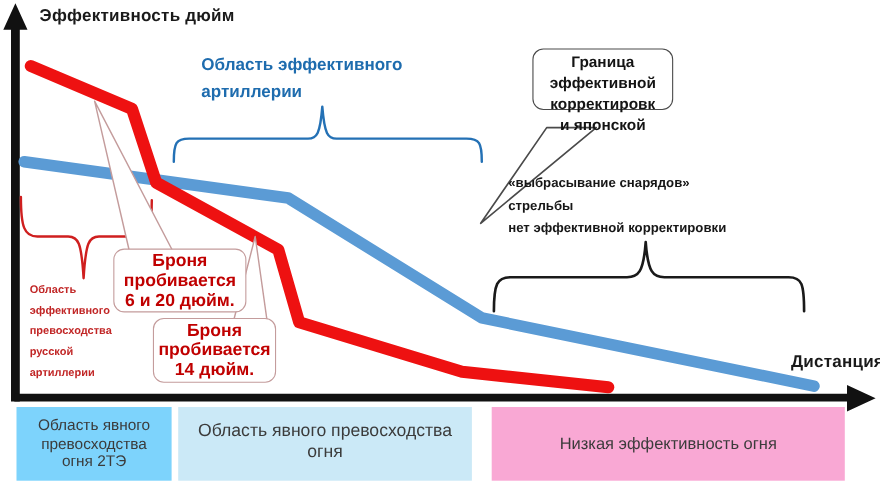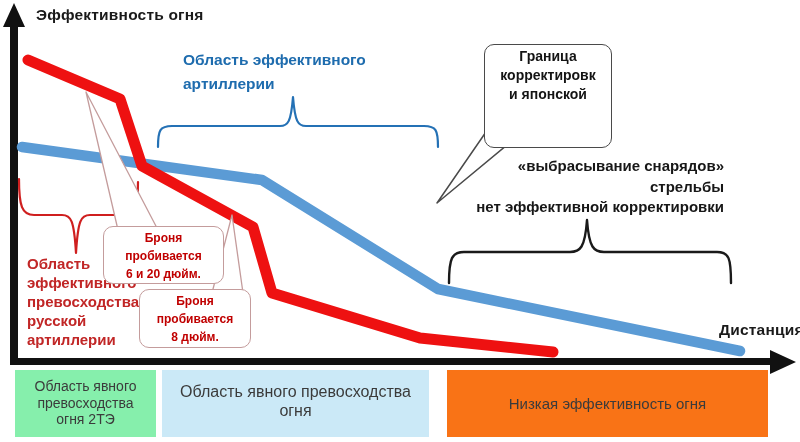--- a/index.html
+++ b/index.html
@@ -9,32 +9,32 @@
   }
   .stage svg{position:absolute;left:0;top:0;width:800px;height:442px;}
   .series{fill:none;stroke-linecap:round;stroke-linejoin:round;}
   .red-series{stroke-width:11px;}
   .blue-series{stroke-width:10.5px;}
   .brace{fill:none;stroke-linecap:round;stroke-linejoin:round;}
   .tail{stroke-linejoin:round;}
   .txt{position:absolute;font-weight:bold;white-space:nowrap;}
   .axis-title{font-size:15.5px;color:#1a1a1a;letter-spacing:.2px;}
   .jp-label{left:183px;top:48px;font-size:15.5px;line-height:23.5px;color:#1e6cae;}
-  .ru-label{left:27px;top:254px;font-size:15px;line-height:19px;color:#c12626;}
-  .quote{left:462px;top:156px;width:262px;text-align:right;font-size:15px;line-height:20.5px;color:#171717;}
+  .ru-label{left:27px;top:254px;font-size:10px;line-height:19px;color:#c12626;}
+  .quote{left:462px;top:156px;width:262px;text-align:left;font-size:12px;line-height:20.5px;color:#171717;}
   .callout{
     position:absolute;background:#ffffff;border-radius:10px;text-align:center;
     font-weight:bold;box-sizing:border-box;
   }
   .boundary-box{
-    left:484px;top:44px;width:128px;height:104px;border:1.6px solid #4a4a4a;
+    left:484px;top:44px;width:128px;height:56px;border:1.6px solid #4a4a4a;
     font-size:14px;line-height:19px;color:#141414;padding-top:2px;
   }
   .armor-box{
-    border:1.4px solid #c49c9c;color:#c00000;font-size:12px;line-height:18px;padding-top:2px;
+    border:1.4px solid #c49c9c;color:#c00000;font-size:16px;line-height:18px;padding-top:2px;
   }
   .armor-box.one{left:103px;top:226px;width:121px;height:58px;}
   .armor-box.two{left:139px;top:289px;width:112px;height:59px;}
   .band{
     position:absolute;top:370px;height:67px;text-align:center;color:#3b3b3b;
     box-sizing:border-box;
   }
   .band .bline{display:block;}
   .band.pink{left:15px;width:141px;font-size:14px;line-height:16.5px;padding-top:8px;}
   .band.blue{left:162px;width:267px;font-size:16px;line-height:19px;padding-top:12px;}
@@ -54,21 +54,21 @@
 
     <path class="brace" stroke-width="2.2" d="M19,179 C19,206 22,215 34,215 L62,215 C71,215 74,220 76,253 C78,220 81,215 90,215 L124,215 C135,215 138,206 138,182" stroke="#cf1f1f"></path>
     <path class="brace" stroke-width="2.2" d="M158,147 C158,130 160,126 172,126 L280,126 C288,126 291,122 293,97 C295,122 298,126 306,126 L424,126 C436,126 438,130 438,147" stroke="#2471b5"></path>
     <path class="brace" stroke-width="2.4" d="M449,283 C449,258 452,252 464,252 L570,252 C580,252 585,248 587,220 C589,248 594,252 604,252 L717,252 C729,252 731,258 731,283" stroke="#1a1a1a"></path>
 
     <path class="tail" stroke-width="1.3" d="M86,92 L118,230 L158,230 Z" stroke="#c49c9c" fill="#ffffff"></path>
     <path class="tail" stroke-width="1.3" d="M232,215 L212,293 L243,293 Z" stroke="#c49c9c" fill="#ffffff"></path>
     <path class="tail" stroke-width="1.5" d="M497,116 L437,203 L542,116 Z" stroke="#4a4a4a" fill="#ffffff"></path>
   </svg>
 
-  <div class="txt axis-title" style="left:36px;top:6px;">Эффективность огня</div>
+  <div class="txt axis-title" style="left:36px;top:6px;">Эффективность дюйм</div>
   <div class="txt axis-title" style="left:719px;top:321px;">Дистанция</div>
 
   <div class="txt jp-label">
     <span style="display:block">Область эффективного</span>
     <span style="display:block">артиллерии</span>
   </div>
 
   <div class="txt ru-label">
     <span style="display:block">Область</span>
     <span style="display:block">эффективного</span>
@@ -78,43 +78,44 @@
   </div>
 
   <div class="txt quote">
     <span style="display:block">«выбрасывание снарядов»</span>
     <span style="display:block">стрельбы</span>
     <span style="display:block">нет эффективной корректировки</span>
   </div>
 
   <div class="callout boundary-box">
     <span style="display:block">Граница</span>
+    <span style="display:block">эффективной</span>
     <span style="display:block">корректировк</span>
     <span style="display:block">и японской</span>
   </div>
 
   <div class="callout armor-box one">
     <span style="display:block">Броня</span>
     <span style="display:block">пробивается</span>
     <span style="display:block">6 и 20 дюйм.</span>
   </div>
 
   <div class="callout armor-box two">
     <span style="display:block">Броня</span>
     <span style="display:block">пробивается</span>
-    <span style="display:block">8 дюйм.</span>
+    <span style="display:block">14 дюйм.</span>
   </div>
 
-  <div class="band pink" style="background: #86efac;">
+  <div class="band pink" style="background: #7dd3fc;">
     <span class="bline">Область явного</span>
     <span class="bline">превосходства</span>
     <span class="bline">огня 2ТЭ</span>
   </div>
 
   <div class="band blue" style="background: rgb(203, 233, 247);">
     <span class="bline">Область явного превосходства огня</span>
   </div>
 
-  <div class="band gray" style="background: #f97316;">
+  <div class="band gray" style="background: #f9a8d4;">
     <span class="bline">Низкая эффективность огня</span>
   </div>
 
 </div>
 
 </body></html>

